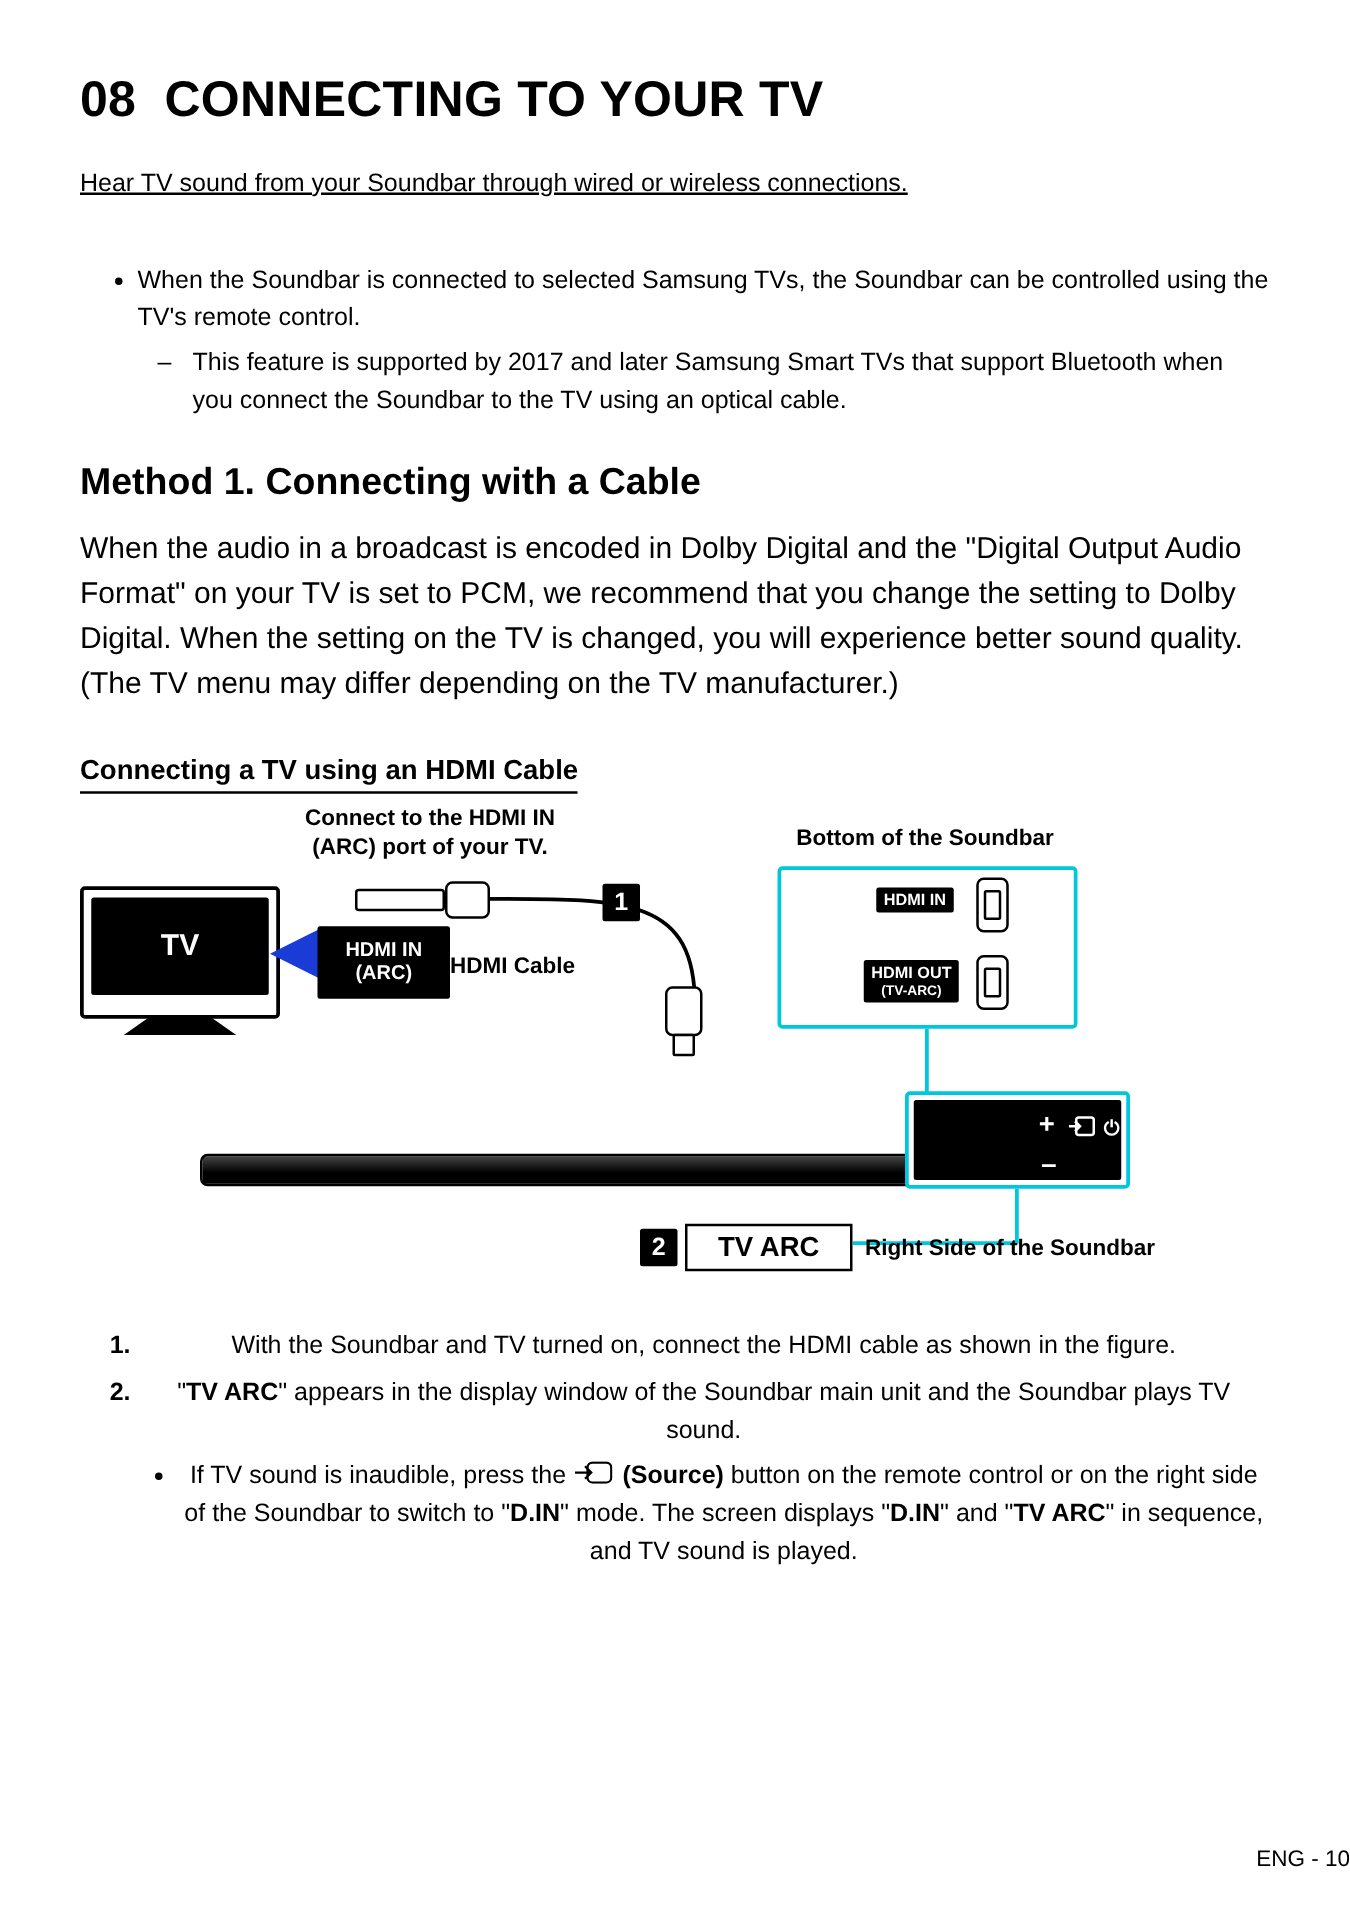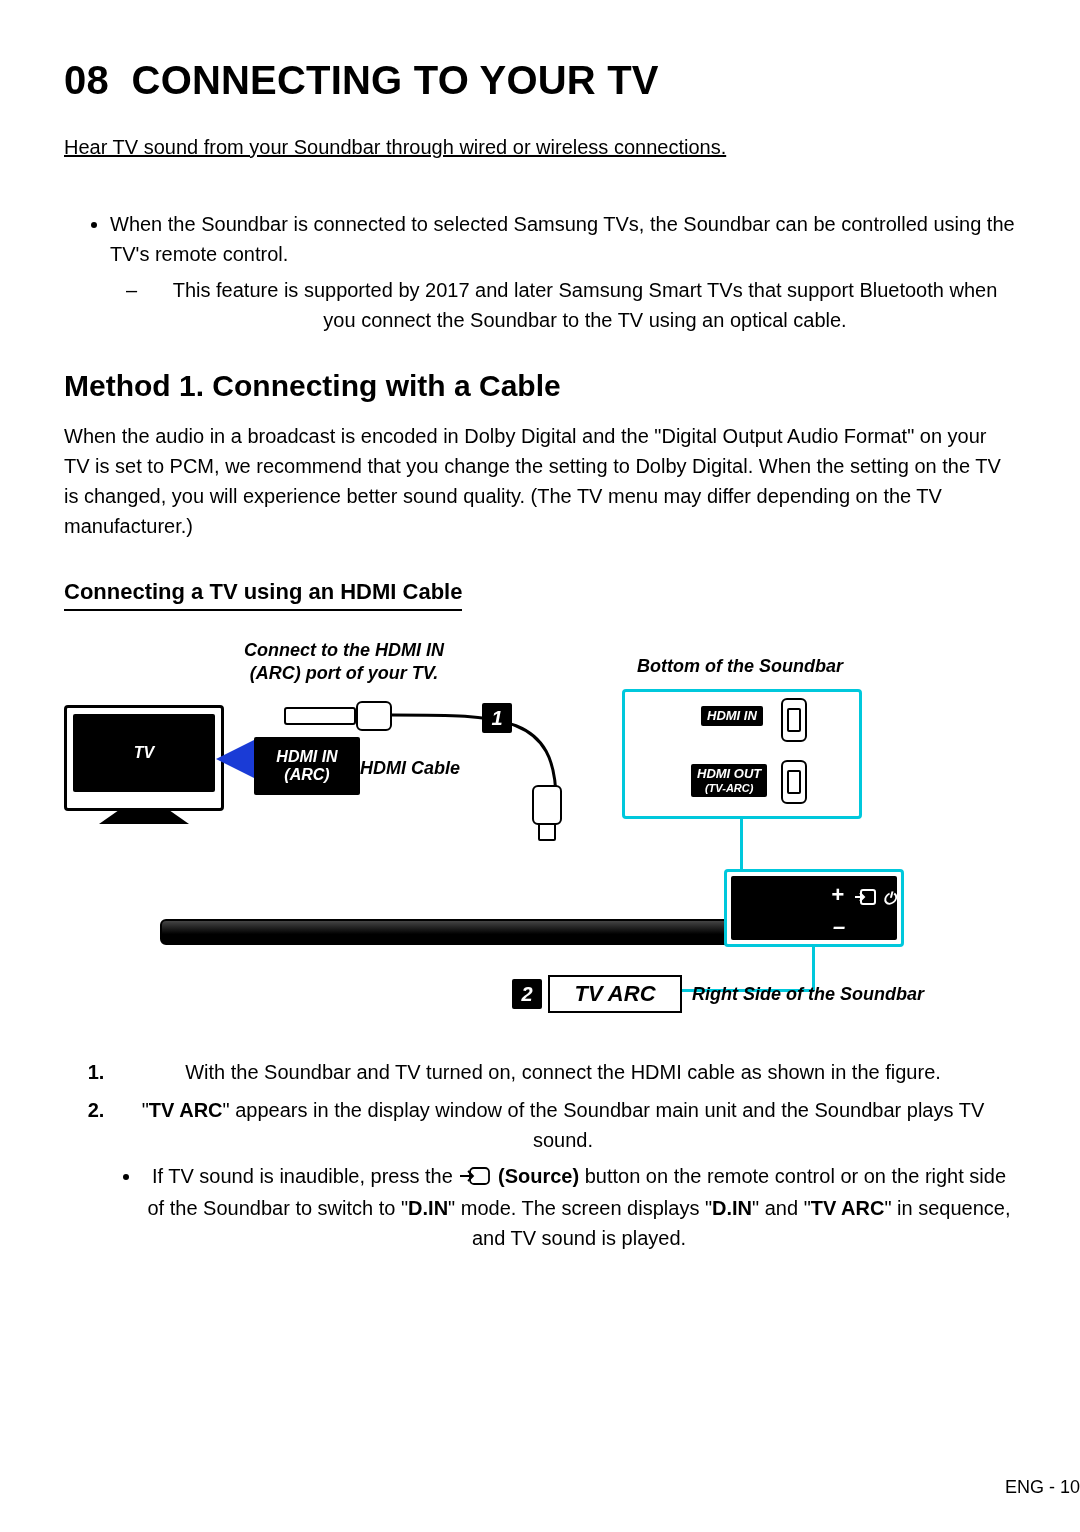--- a/index.html
+++ b/index.html
@@ -31,54 +31,51 @@
   }
   ul.bullets > li { margin-bottom: 4px; }
   ul.dashes {
     list-style: none;
     padding-left: 44px;
     margin-top: 6px;
   }
   ul.dashes > li {
     position: relative;
     margin-bottom: 6px;
-    text-align: center;
   }
   ul.dashes > li::before {
     content: "–";
     position: absolute;
     left: -28px;
   }
   h2 {
     font-size: 30px;
     font-weight: 700;
     margin-top: 34px;
     margin-bottom: 18px;
   }
   .para {
-    font-size: 20px;
+    font-size: 24px;
     line-height: 1.5;
     margin-bottom: 12px;
   }
   h3 {
     font-size: 22px;
     font-weight: 700;
     display: inline-block;
     border-bottom: 2px solid #000;
     padding-bottom: 4px;
     margin-top: 26px;
     margin-bottom: 8px;
   }
   .diagram {
     position: relative;
     width: 952px;
     height: 390px;
-    margin-top: 20px;
     margin-bottom: 28px;
-    font-style: italic;
   }
   .dlabel {
     position: absolute;
     font-size: 18px;
     font-weight: 700;
     text-align: center;
     line-height: 1.3;
   }
   
   .tv {
@@ -89,21 +86,21 @@
     border-radius: 4px;
     background: #fff;
   }
   .tv-screen {
     position: absolute;
     left: 6px; top: 6px; right: 6px; bottom: 16px;
     background: #000;
     border-radius: 2px;
     color: #fff;
     font-weight: 700;
-    font-size: 16px;
+    font-size: 24px;
     display: flex; align-items: center; justify-content: center;
   }
   .tv-stand {
     position: absolute;
     left: 50%; transform: translateX(-50%);
     bottom: -16px;
     width: 90px; height: 14px;
     border-left: 20px solid transparent;
     border-right: 20px solid transparent;
     border-bottom: 14px solid #000;

